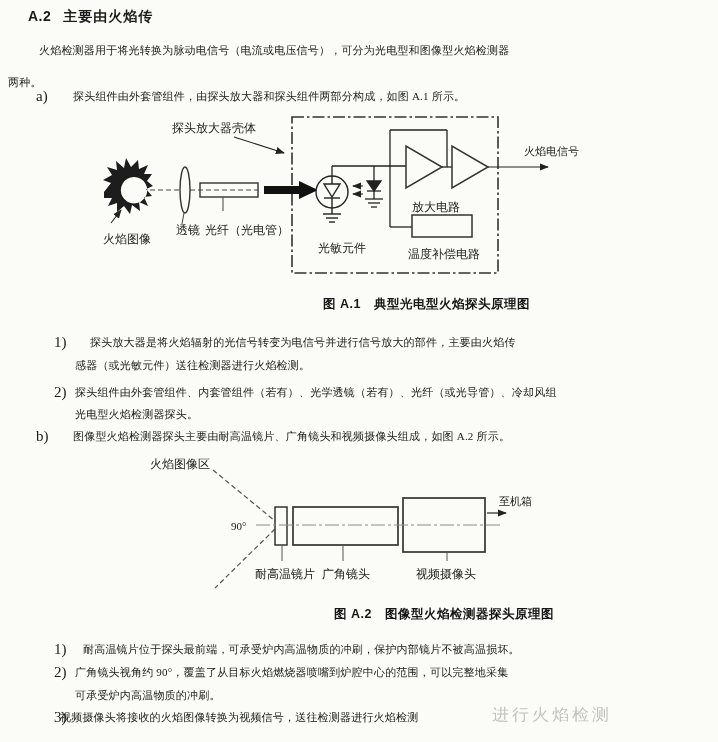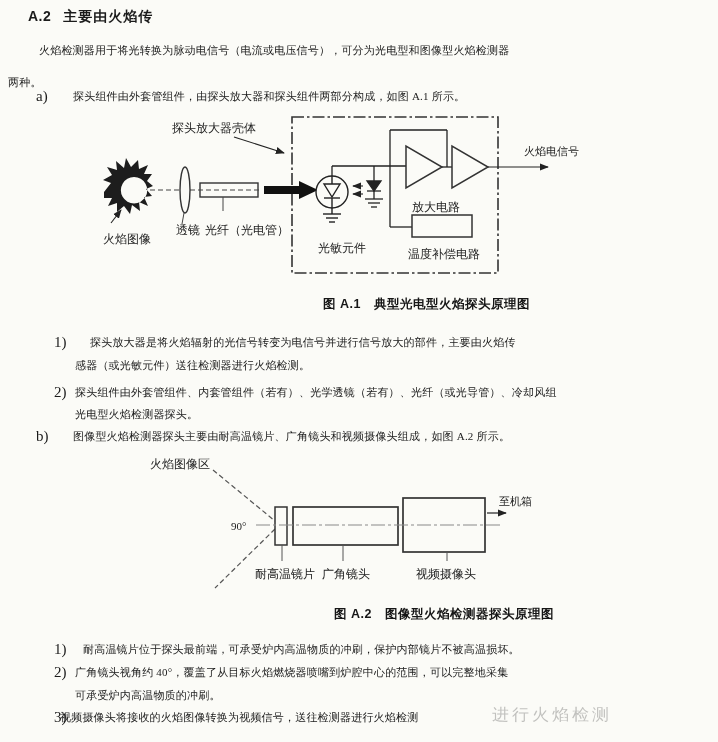--- a/index.html
+++ b/index.html
@@ -168,18 +168,18 @@
   <text class="dlabel" x="285" y="578" text-anchor="middle">耐高温镜片</text>
   <text class="dlabel" x="346" y="578" text-anchor="middle">广角镜头</text>
   <text class="dlabel" x="446" y="578" text-anchor="middle">视频摄像头</text>
 </svg>
 
 <div class="caption" style="left:0;top:606px;width:506px;margin-left:48px;">图 A.2　图像型火焰检测器探头原理图</div>
 
 <div class="abs marker" style="left:54px;top:641px;">1)</div>
 <div class="abs bline" style="left:83px;top:641px;">耐高温镜片位于探头最前端，可承受炉内高温物质的冲刷，保护内部镜片不被高温损坏。</div>
 <div class="abs marker" style="left:54px;top:664px;">2)</div>
-<div class="abs bline" style="left:75px;top:664px;">广角镜头视角约 40°，覆盖了从目标火焰燃烧器喷嘴到炉腔中心的范围，可以完整地采集</div>
+<div class="abs bline" style="left:75px;top:664px;">广角镜头视角约 90°，覆盖了从目标火焰燃烧器喷嘴到炉腔中心的范围，可以完整地采集</div>
 <div class="abs bline" style="left:75px;top:687px;">可承受炉内高温物质的冲刷。</div>
 <div class="abs marker" style="left:54px;top:709px;">3)</div>
 <div class="abs bline" style="left:60px;top:709px;">视频摄像头将接收的火焰图像转换为视频信号，送往检测器进行火焰检测</div>
 
 <div class="wm">进行火焰检测</div>
 
 </body></html>

